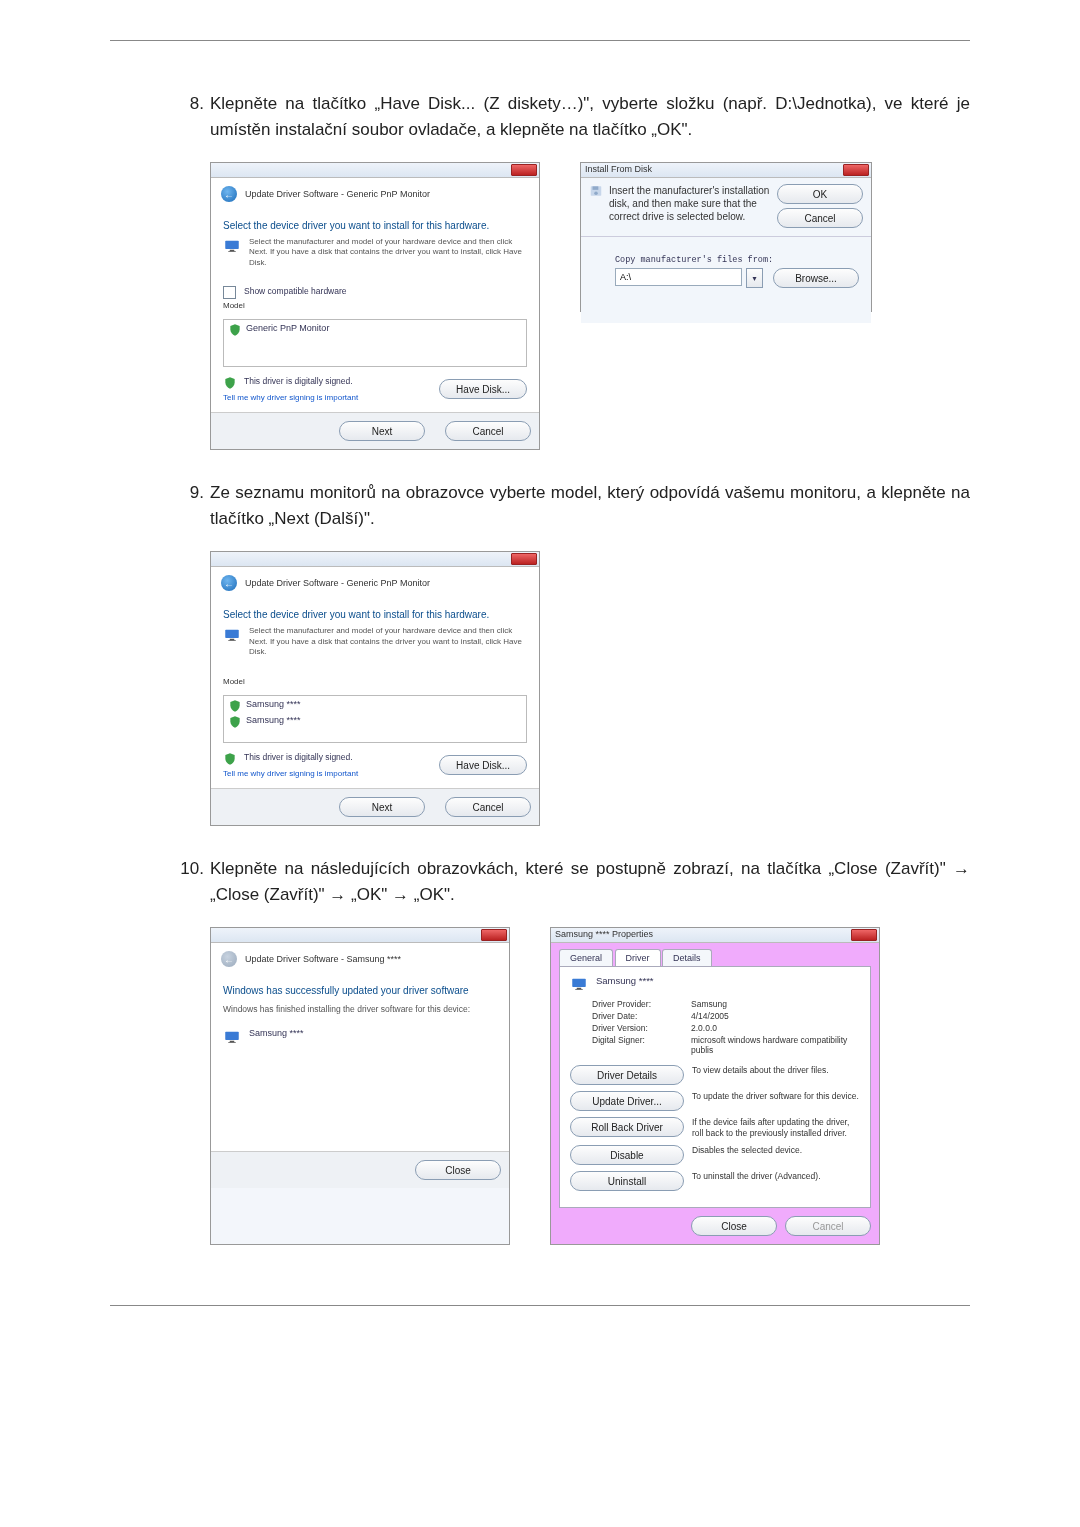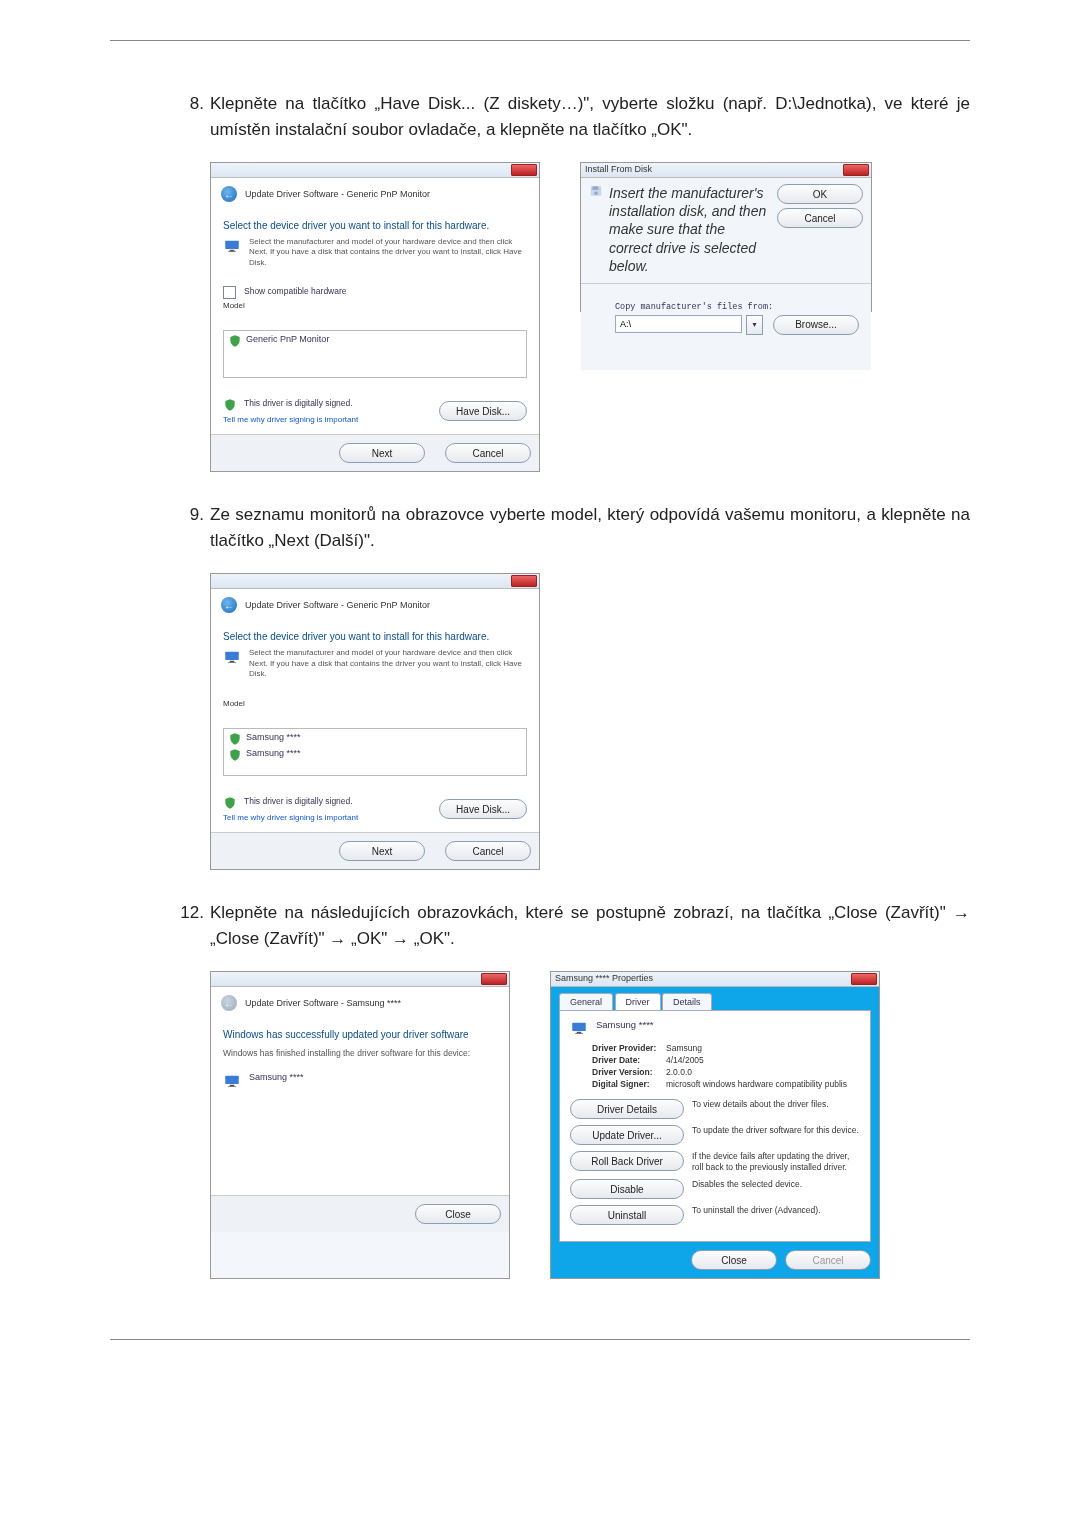--- a/index.html
+++ b/index.html
@@ -96,21 +96,21 @@
   .ss-icon {
     display: inline-block;
     vertical-align: top;
     width: 18px; height: 18px;
     margin-right: 4px;
   }
   .ss-icon svg { width: 18px; height: 18px; }
   .ss-listbox {
     border: 1px solid #bbb;
     min-height: 40px;
-    margin: 20px 0;
+    margin: 9px 0;
     font-size: 9px;
     padding: 3px 4px;
     background: #fff;
   }
   .ss-list-label {
     font-size: 8px;
     color: #333;
     margin: 2px 0;
   }
   .ss-row {
@@ -146,24 +146,23 @@
   .ss-infobar {
     background: #f2f6fb;
     border-bottom: 1px solid #ccd;
     padding: 6px 8px 8px 8px;
     display: flex;
     align-items: flex-start;
     gap: 6px;
   }
   .ss-infobar .msg {
     flex: 1;
-    font-size: 14px;
+    font-size: 10px;
     color: #333;
     line-height: 1.3;
-    font-style: italic;
   }
   .ss-infobar .btncol {
     display: flex;
     flex-direction: column;
     gap: 4px;
   }
   .ss-input {
     border: 1px solid #9ab;
     background: #fff;
     height: 18px;
@@ -197,21 +196,21 @@
     border: 1px solid #aab;
     background: #fff;
     padding: 8px 10px 10px 10px;
   }
   .kv {
     display: flex;
     font-size: 8.5px;
     margin: 2px 0 2px 22px;
     color: #333;
   }
-  .kv .k { width: 74px; color: #333; font-weight: bold; }
+  .kv .k { width: 99px; color: #333; }
   .kv .v { flex: 1; color: #333; }
   .btnrow {
     display: flex;
     align-items: flex-start;
     gap: 8px;
     margin: 6px 0;
   }
   .btnrow .ss-btn { min-width: 80px; }
   .btnrow .desc { flex: 1; font-size: 8.5px; color: #333; line-height: 1.3; }
   .shield svg, .disk svg, .check svg { width: 14px; height: 14px; }
@@ -407,21 +406,21 @@
         </div>
       </div>
       <div class="ss-footer">
         <span class="ss-btn">Next</span>
         <span class="ss-btn">Cancel</span>
       </div>
     </div>
   </div>
 
   <div class="step">
-    <div class="step-num">12.</div>
+    <div class="step-num">10.</div>
     <div class="step-body">Klepněte na následujících obrazovkách, které se postupně zobrazí, na tlačítka „Close (Zavřít)" → „Close (Zavřít)" → „OK" → „OK".</div>
   </div>
 
   <div class="screens-row">
 
     <div class="screenshot" style="width:300px;">
       <div class="ss-titlebar">
         <span class="ss-close"></span>
       </div>
       <div style="padding:4px 6px 0 6px;background:#fff;">
@@ -447,21 +446,21 @@
       <div class="ss-footer">
         <span class="ss-btn">Close</span>
       </div>
     </div>
 
     <div class="screenshot" style="width:330px;">
       <div class="ss-titlebar">
         <span style="position:absolute;left:4px;top:1px;font-size:9px;color:#333;">Samsung **** Properties</span>
         <span class="ss-close"></span>
       </div>
-      <div style="padding:6px 8px 8px 8px;background:#0ea5e9;">
+      <div style="padding:6px 8px 8px 8px;background:#f0abfc;">
         <div>
           <span class="tab">General</span>
           <span class="tab active">Driver</span>
           <span class="tab">Details</span>
         </div>
         <div class="panel">
           <div class="ss-row" style="margin-bottom:6px;">
             <span class="ss-icon">
               <svg viewBox="0 0 24 24">
                   <rect x="3" y="5" width="18" height="11" rx="1" fill="#3a7bd5"></rect>

